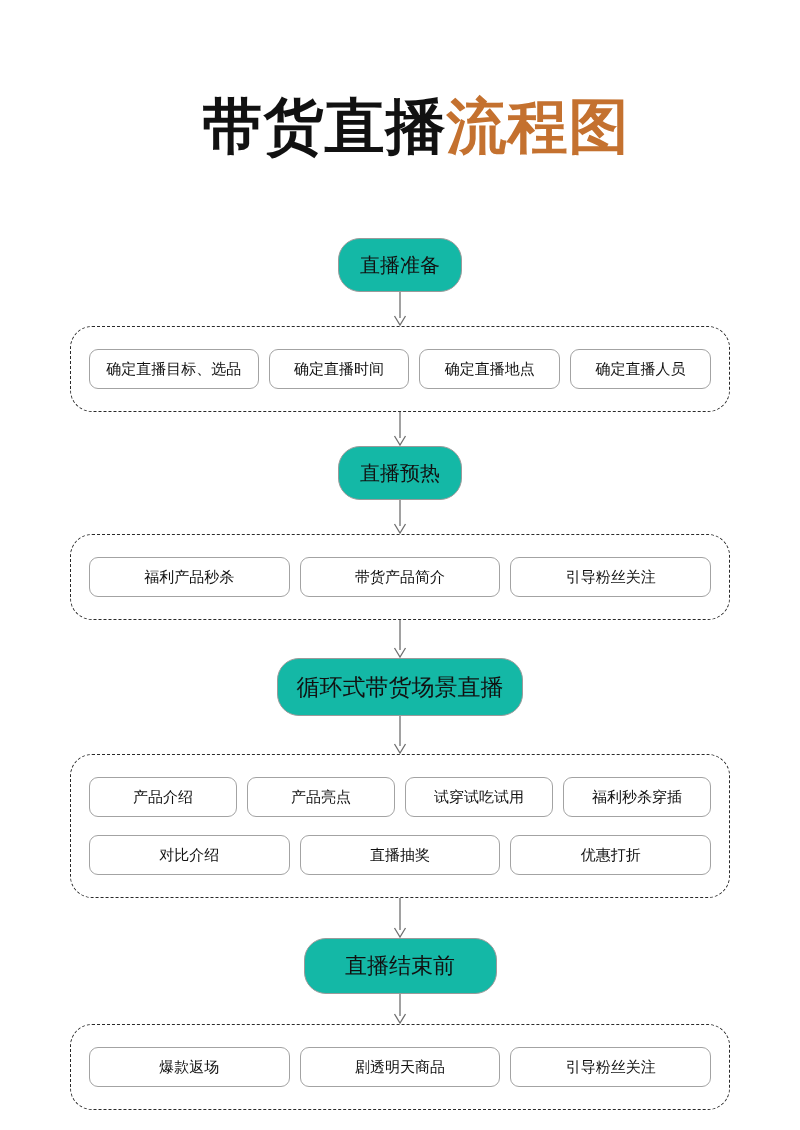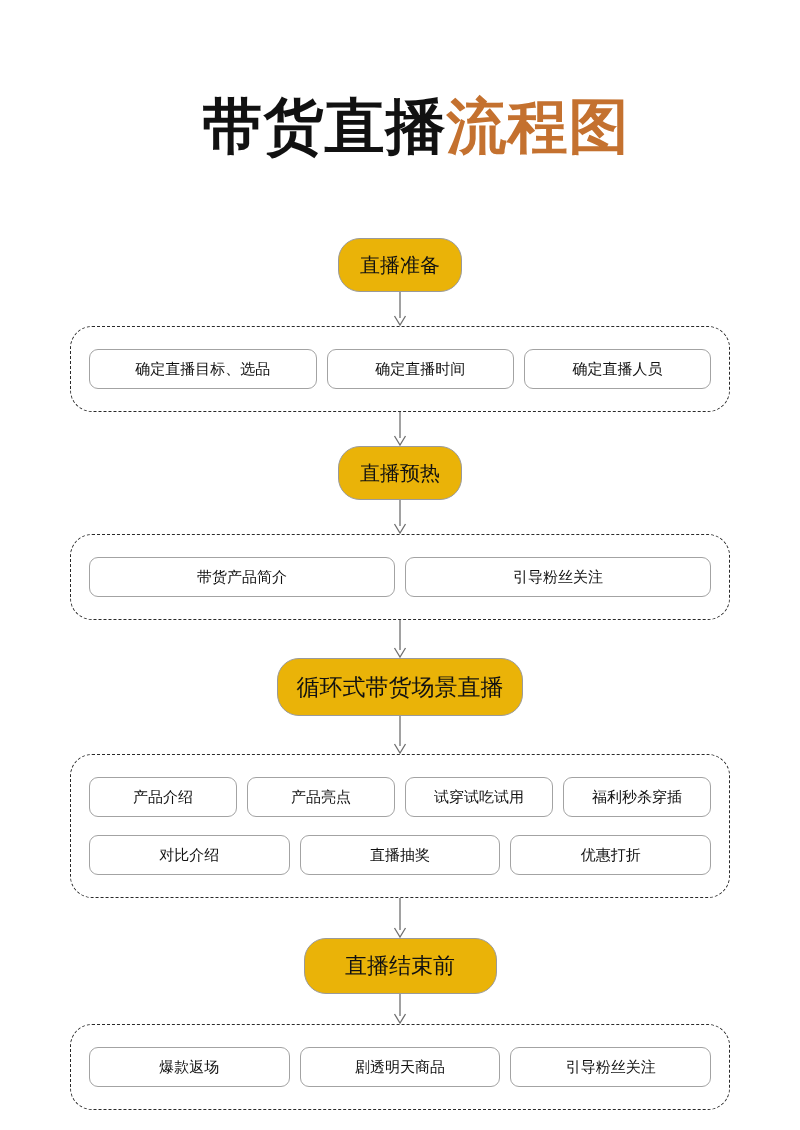--- a/index.html
+++ b/index.html
@@ -52,21 +52,21 @@
     width: 800px;
     display: flex;
     flex-direction: column;
     align-items: center;
   }
 
   
   .node {
     border: 1.4px solid #9a9a9a;
     border-radius: 22px;
-    background: #eab308;
+    background: #14b8a6;
     box-sizing: border-box;
     display: flex;
     align-items: center;
     justify-content: center;
     font-family: "DejaVu Serif", "Liberation Serif", serif;
     color: #111111;
     text-align: center;
     white-space: nowrap;
   }
   .node-sm {
@@ -151,20 +151,21 @@
       <svg width="22" height="34" viewBox="0 0 22 34" aria-hidden="true">
         <line x1="11" y1="0" x2="11" y2="26" stroke="#6f6f6f" stroke-width="1.3"></line>
         <path d="M5.5 24 L11 33 L16.5 24" fill="none" stroke="#6f6f6f" stroke-width="1.3"></path>
       </svg>
     </span>
 
     <div class="group">
       <div class="group-row">
         <div class="chip wide">确定直播目标、选品</div>
         <div class="chip">确定直播时间</div>
+        <div class="chip">确定直播地点</div>
         <div class="chip">确定直播人员</div>
       </div>
     </div>
 
     <span class="arrow">
       <svg width="22" height="34" viewBox="0 0 22 34" aria-hidden="true">
         <line x1="11" y1="0" x2="11" y2="26" stroke="#6f6f6f" stroke-width="1.3"></line>
         <path d="M5.5 24 L11 33 L16.5 24" fill="none" stroke="#6f6f6f" stroke-width="1.3"></path>
       </svg>
     </span>
@@ -173,20 +174,21 @@
 
     <span class="arrow">
       <svg width="22" height="34" viewBox="0 0 22 34" aria-hidden="true">
         <line x1="11" y1="0" x2="11" y2="26" stroke="#6f6f6f" stroke-width="1.3"></line>
         <path d="M5.5 24 L11 33 L16.5 24" fill="none" stroke="#6f6f6f" stroke-width="1.3"></path>
       </svg>
     </span>
 
     <div class="group">
       <div class="group-row">
+        <div class="chip">福利产品秒杀</div>
         <div class="chip">带货产品简介</div>
         <div class="chip">引导粉丝关注</div>
       </div>
     </div>
 
     <span class="arrow">
       <svg width="22" height="38" viewBox="0 0 22 38" aria-hidden="true">
         <line x1="11" y1="0" x2="11" y2="30" stroke="#6f6f6f" stroke-width="1.3"></line>
         <path d="M5.5 28 L11 37 L16.5 28" fill="none" stroke="#6f6f6f" stroke-width="1.3"></path>
       </svg>

